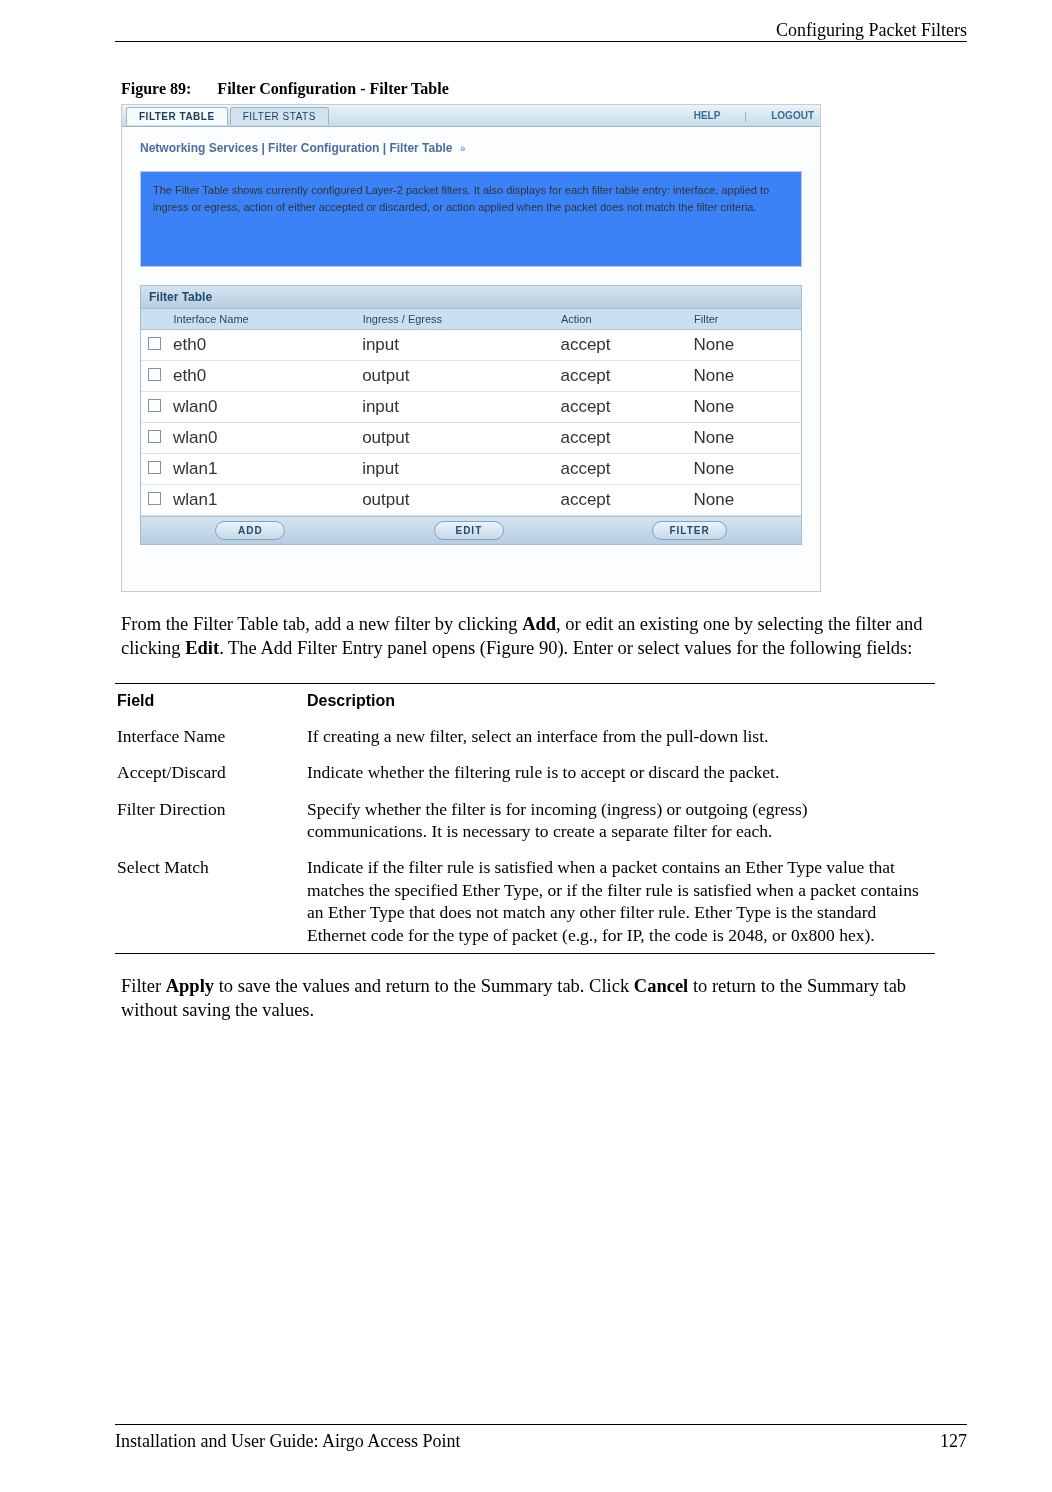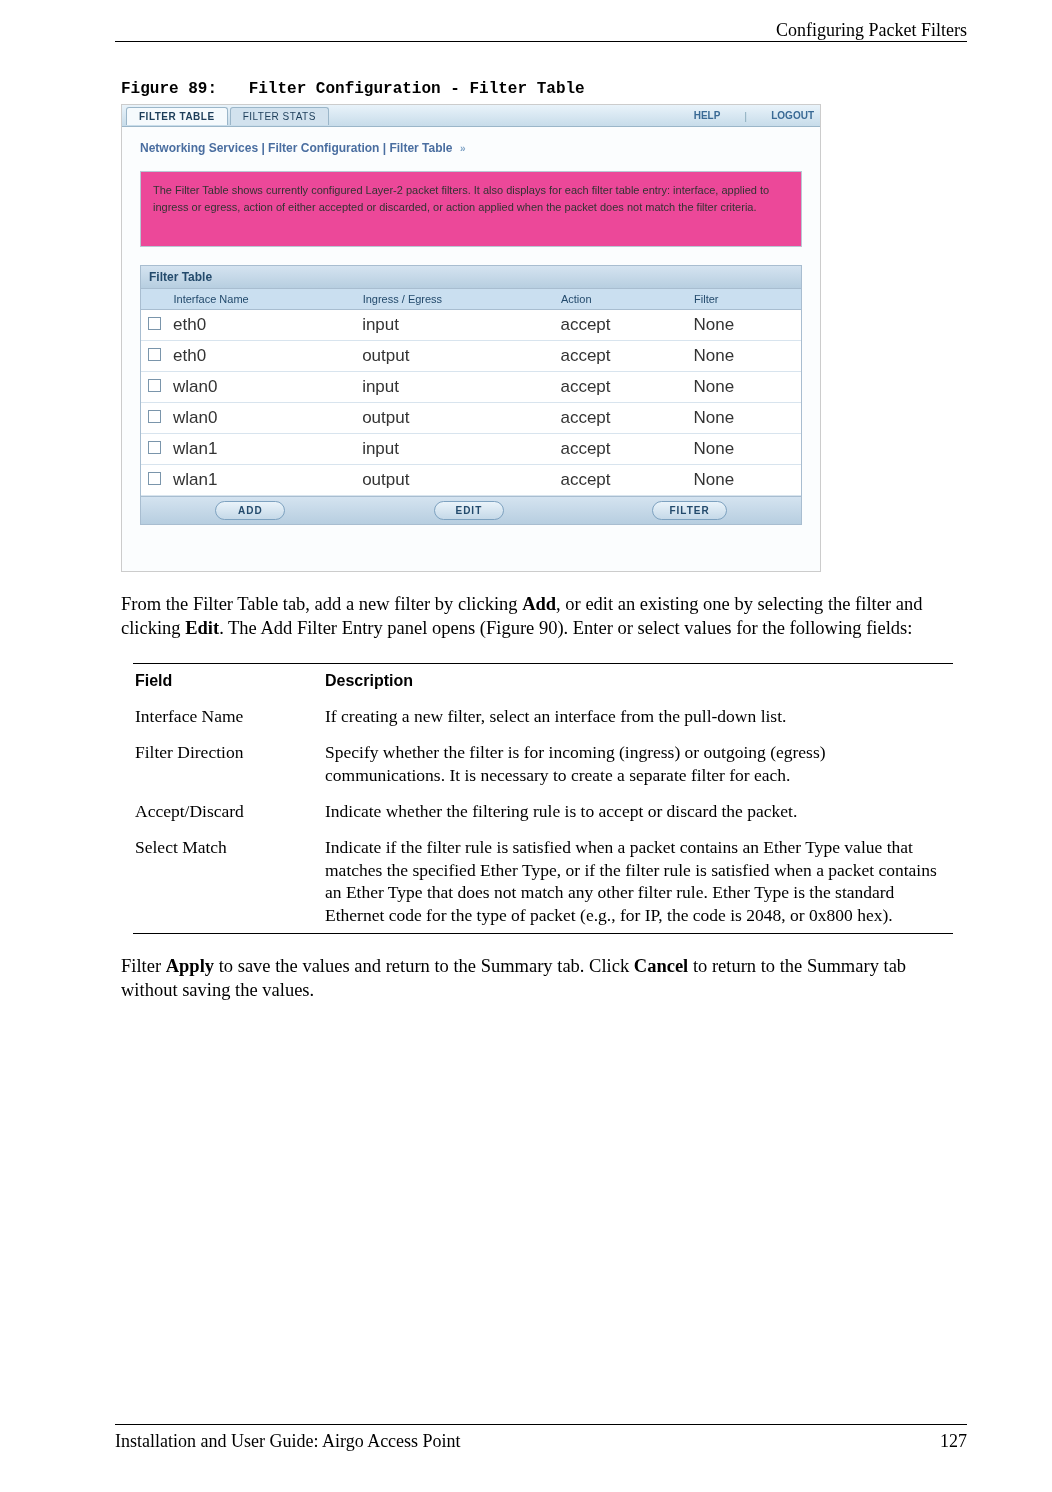--- a/index.html
+++ b/index.html
@@ -12,21 +12,21 @@
       position: relative;
       padding: 20px 85px 60px 115px;
     }
     .header-section {
       text-align: right;
       font-size: 18px;
       border-bottom: 1.5px solid #000;
       margin-bottom: 38px;
     }
     .figure-caption {
-      font-family: Liberation Mono, monospace;
+      font-family: Liberation Serif, serif;
       font-weight: bold;
       font-size: 16px;
       margin-left: 6px;
       margin-bottom: 6px;
     }
     .figure-caption .fignum { margin-right: 22px; }
     
     .shot-wrap {
       border: 1px solid #ccc;
       background: #fbfdfe;
@@ -74,27 +74,27 @@
     .breadcrumb {
       color: #4a6ea0;
       font-weight: bold;
       font-size: 12px;
       padding: 14px 16px 6px 18px;
       font-family: Verdana, Arial, sans-serif;
     }
     .breadcrumb .arrows { color: #7ea2c5; margin-left: 4px; font-size: 10px; letter-spacing: -1px;}
     .desc-box {
       border: 1px solid #b8c8d4;
-      background: #ec4899;
+      background: #3b82f6;
       margin: 10px 18px 18px 18px;
       padding: 10px 12px;
       font-size: 11px;
       color: #333;
       line-height: 1.5;
-      height: 76px;
+      height: 96px;
     }
     .panel {
       margin: 0 18px;
       border: 1px solid #a8bdd0;
     }
     .panel-title {
       background: linear-gradient(#d4e3f0, #b7cee0);
       color: #234a6c;
       font-weight: bold;
       font-size: 12px;
@@ -150,21 +150,21 @@
     .body-para {
       margin-top: 20px;
       font-size: 18.5px;
       line-height: 1.32;
       text-align: left;
       margin-left: 6px;
     }
     .body-para b { font-weight: bold; }
     .field-table {
       margin-top: 22px;
-      margin-left: 18px;
+      margin-left: 0;
       width: 820px;
       border-top: 1.5px solid #000;
       border-bottom: 1.5px solid #000;
       border-collapse: collapse;
       font-size: 17.5px;
     }
     .field-table th {
       text-align: left;
       font-family: Arial, Helvetica, sans-serif;
       font-weight: bold;
@@ -292,26 +292,26 @@
       <th class="fcol">Field</th>
       <th>Description</th>
     </tr>
   </thead>
   <tbody id="field-rows">
       <tr>
         <td class="fcol">Interface Name</td>
         <td>If creating a new filter, select an interface from the pull-down list.</td>
       </tr>
       <tr>
+        <td class="fcol">Accept/Discard</td>
+        <td>Indicate whether the filtering rule is to accept or discard the packet.</td>
+      </tr>
+      <tr>
         <td class="fcol">Filter Direction</td>
         <td>Specify whether the filter is for incoming (ingress) or outgoing (egress) communications. It is necessary to create a separate filter for each.</td>
-      </tr>
-      <tr>
-        <td class="fcol">Accept/Discard</td>
-        <td>Indicate whether the filtering rule is to accept or discard the packet.</td>
       </tr>
       <tr>
         <td class="fcol">Select Match</td>
         <td>Indicate if the filter rule is satisfied when a packet contains an Ether Type value that matches the specified Ether Type, or if the filter rule is satisfied when a packet contains an Ether Type that does not match any other filter rule. Ether Type is the standard Ethernet code for the type of packet (e.g., for IP, the code is 2048, or 0x800 hex).</td>
       </tr>
     </tbody>
 </table>
 
 <p class="body-para">
   <span>Filter </span><b>Apply</b><span> to save the values and return to the Summary tab. Click </span><b>Cancel</b><span> to return to the Summary tab without saving the values.</span>

